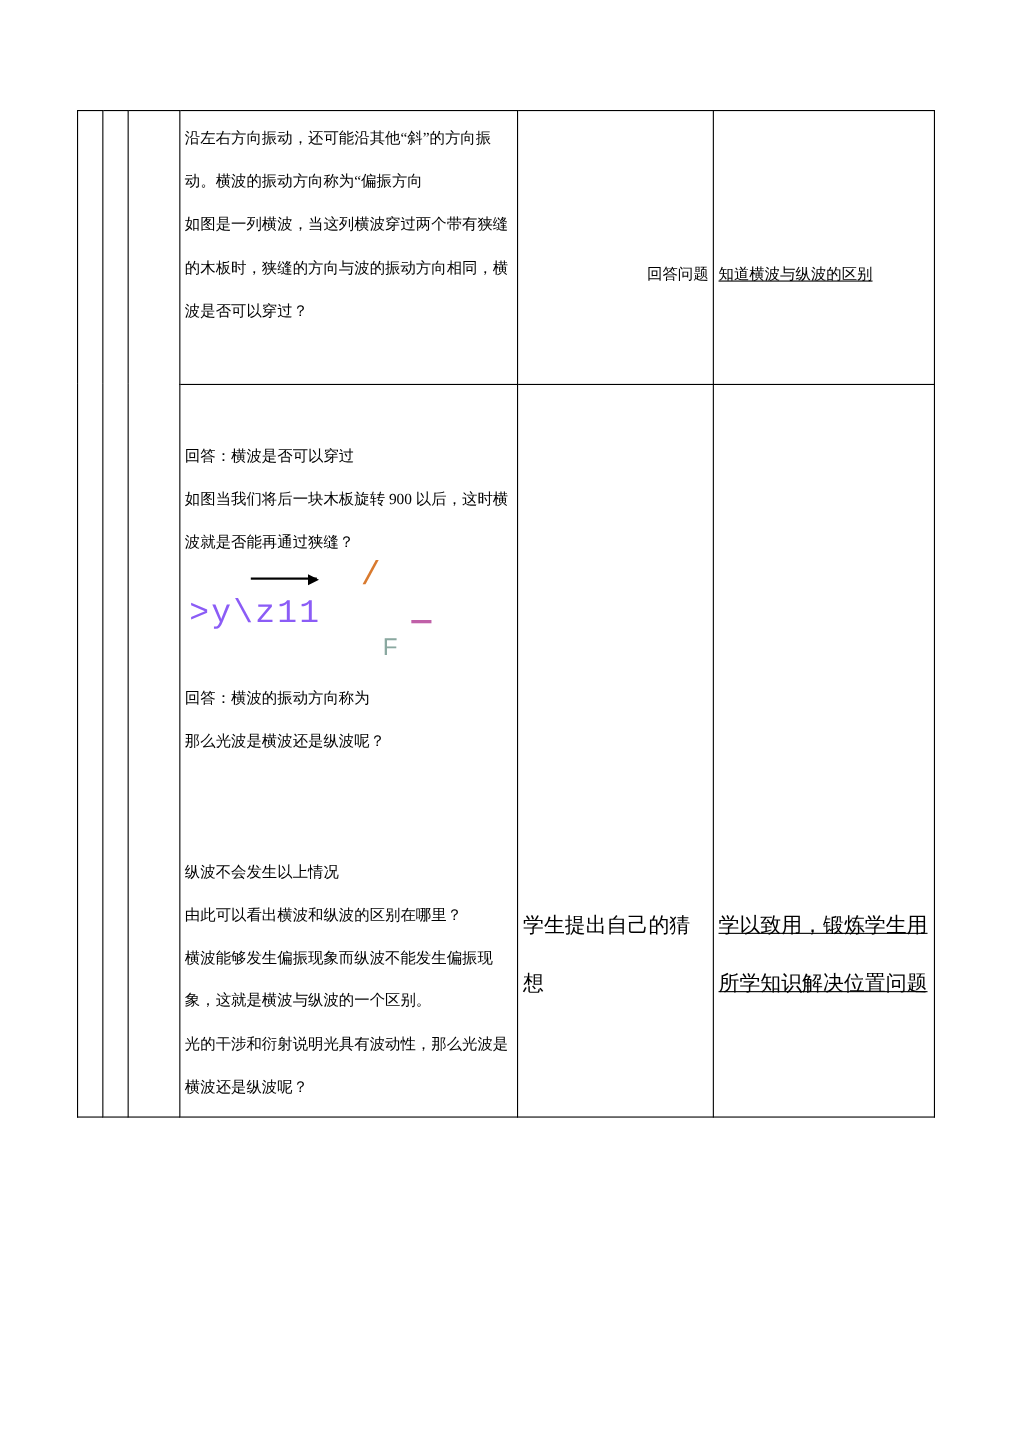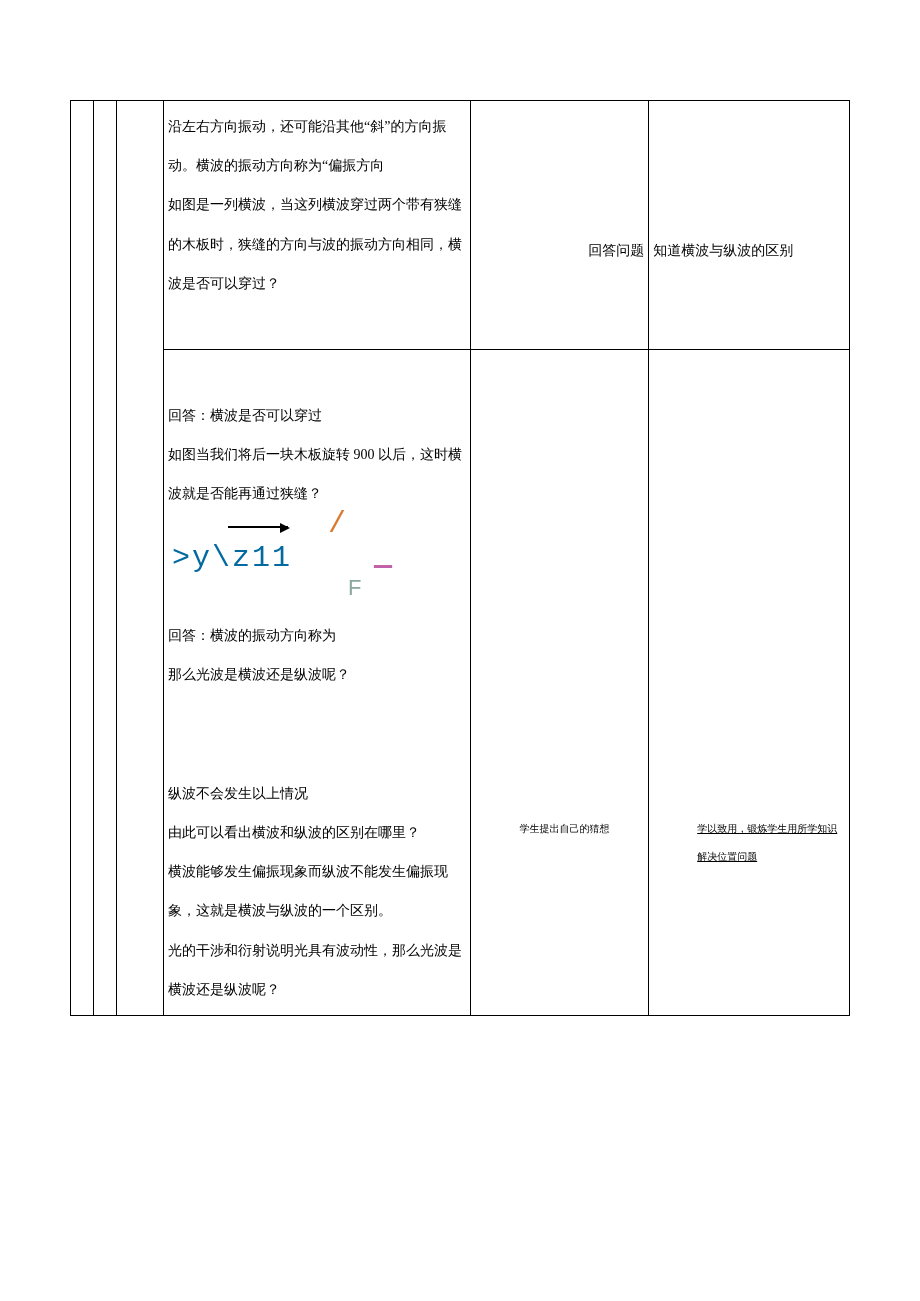--- a/index.html
+++ b/index.html
@@ -32,22 +32,21 @@
   .col5 { width: 170px; }
   .col6 { width: 192px; }
   .cell-content {
     padding: 6px 4px 6px 4px;
     line-height: 2.8;
     font-size: 14px;
   }
   .cell-content-mid {
     padding: 6px 4px;
     line-height: 2.8;
-    font-size: 10px;
-    margin-left: 44px;
+    font-size: 19px;
   }
   .row2-c5 {
     padding-top: 140px;
   }
   .row2-c6 {
     padding-top: 140px;
   }
   .formula {
     font-family: "Courier New", monospace;
     font-size: 28px;
@@ -82,21 +81,21 @@
     position: absolute;
     top: -6px;
     left: 160px;
     color: #d97a2e;
     font-size: 30px;
   }
   .f-line2 {
     position: absolute;
     top: 28px;
     left: 4px;
-    color: #0369a1;
+    color: #8b5cf6;
     font-size: 30px;
     letter-spacing: 2px;
   }
   .f-dash {
     position: absolute;
     top: 36px;
     left: 206px;
     color: #c060a8;
     font-size: 30px;
     font-weight: bold;
@@ -136,21 +135,21 @@
             <span>如图是一列横波，当这列横波穿过两个带有狭缝的木板时，狭缝的方向与波的振动方向相同，横波是否可以穿过？</span>
             <div class="spacer-small"></div>
           </div>
         </td>
         <td>
           <div class="cell-content" style="padding-top:130px;text-align:right;">
             <span>回答问题</span>
           </div>
         </td>
         <td>
-          <div class="cell-content" style="padding-top:130px;">
+          <div class="cell-content" style="padding-top:130px;text-decoration:underline;">
             <span>知道横波与纵波的区别</span>
           </div>
         </td>
       </tr>
       <tr>
         <td>
           <div class="cell-content">
             <div class="spacer-small"></div>
             <span>回答：横波是否可以穿过</span><br>
             <span>如图当我们将后一块木板旋转 900 以后，这时横波就是否能再通过狭缝？</span>

